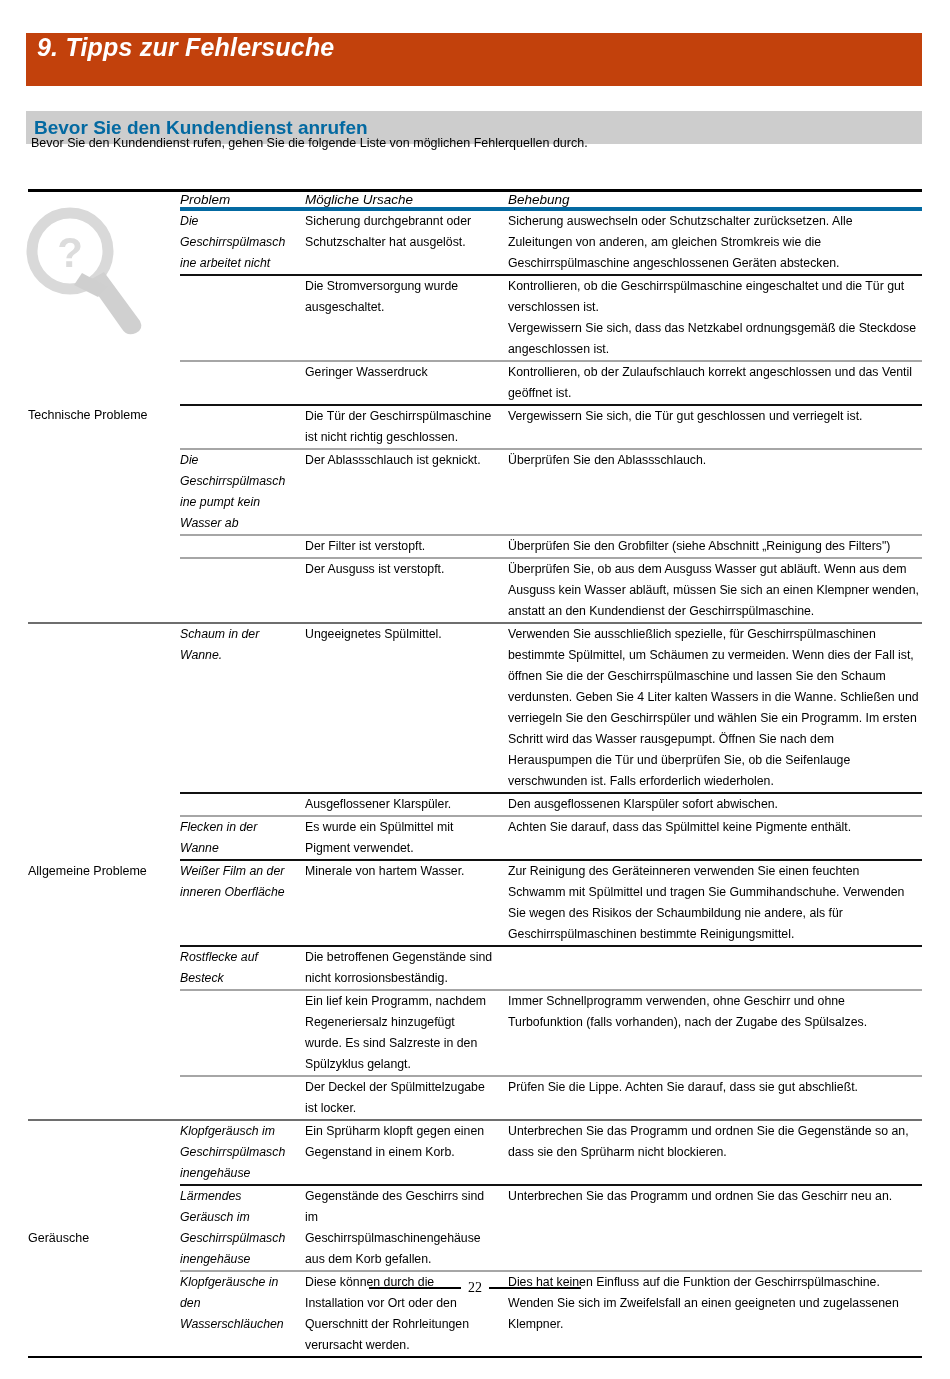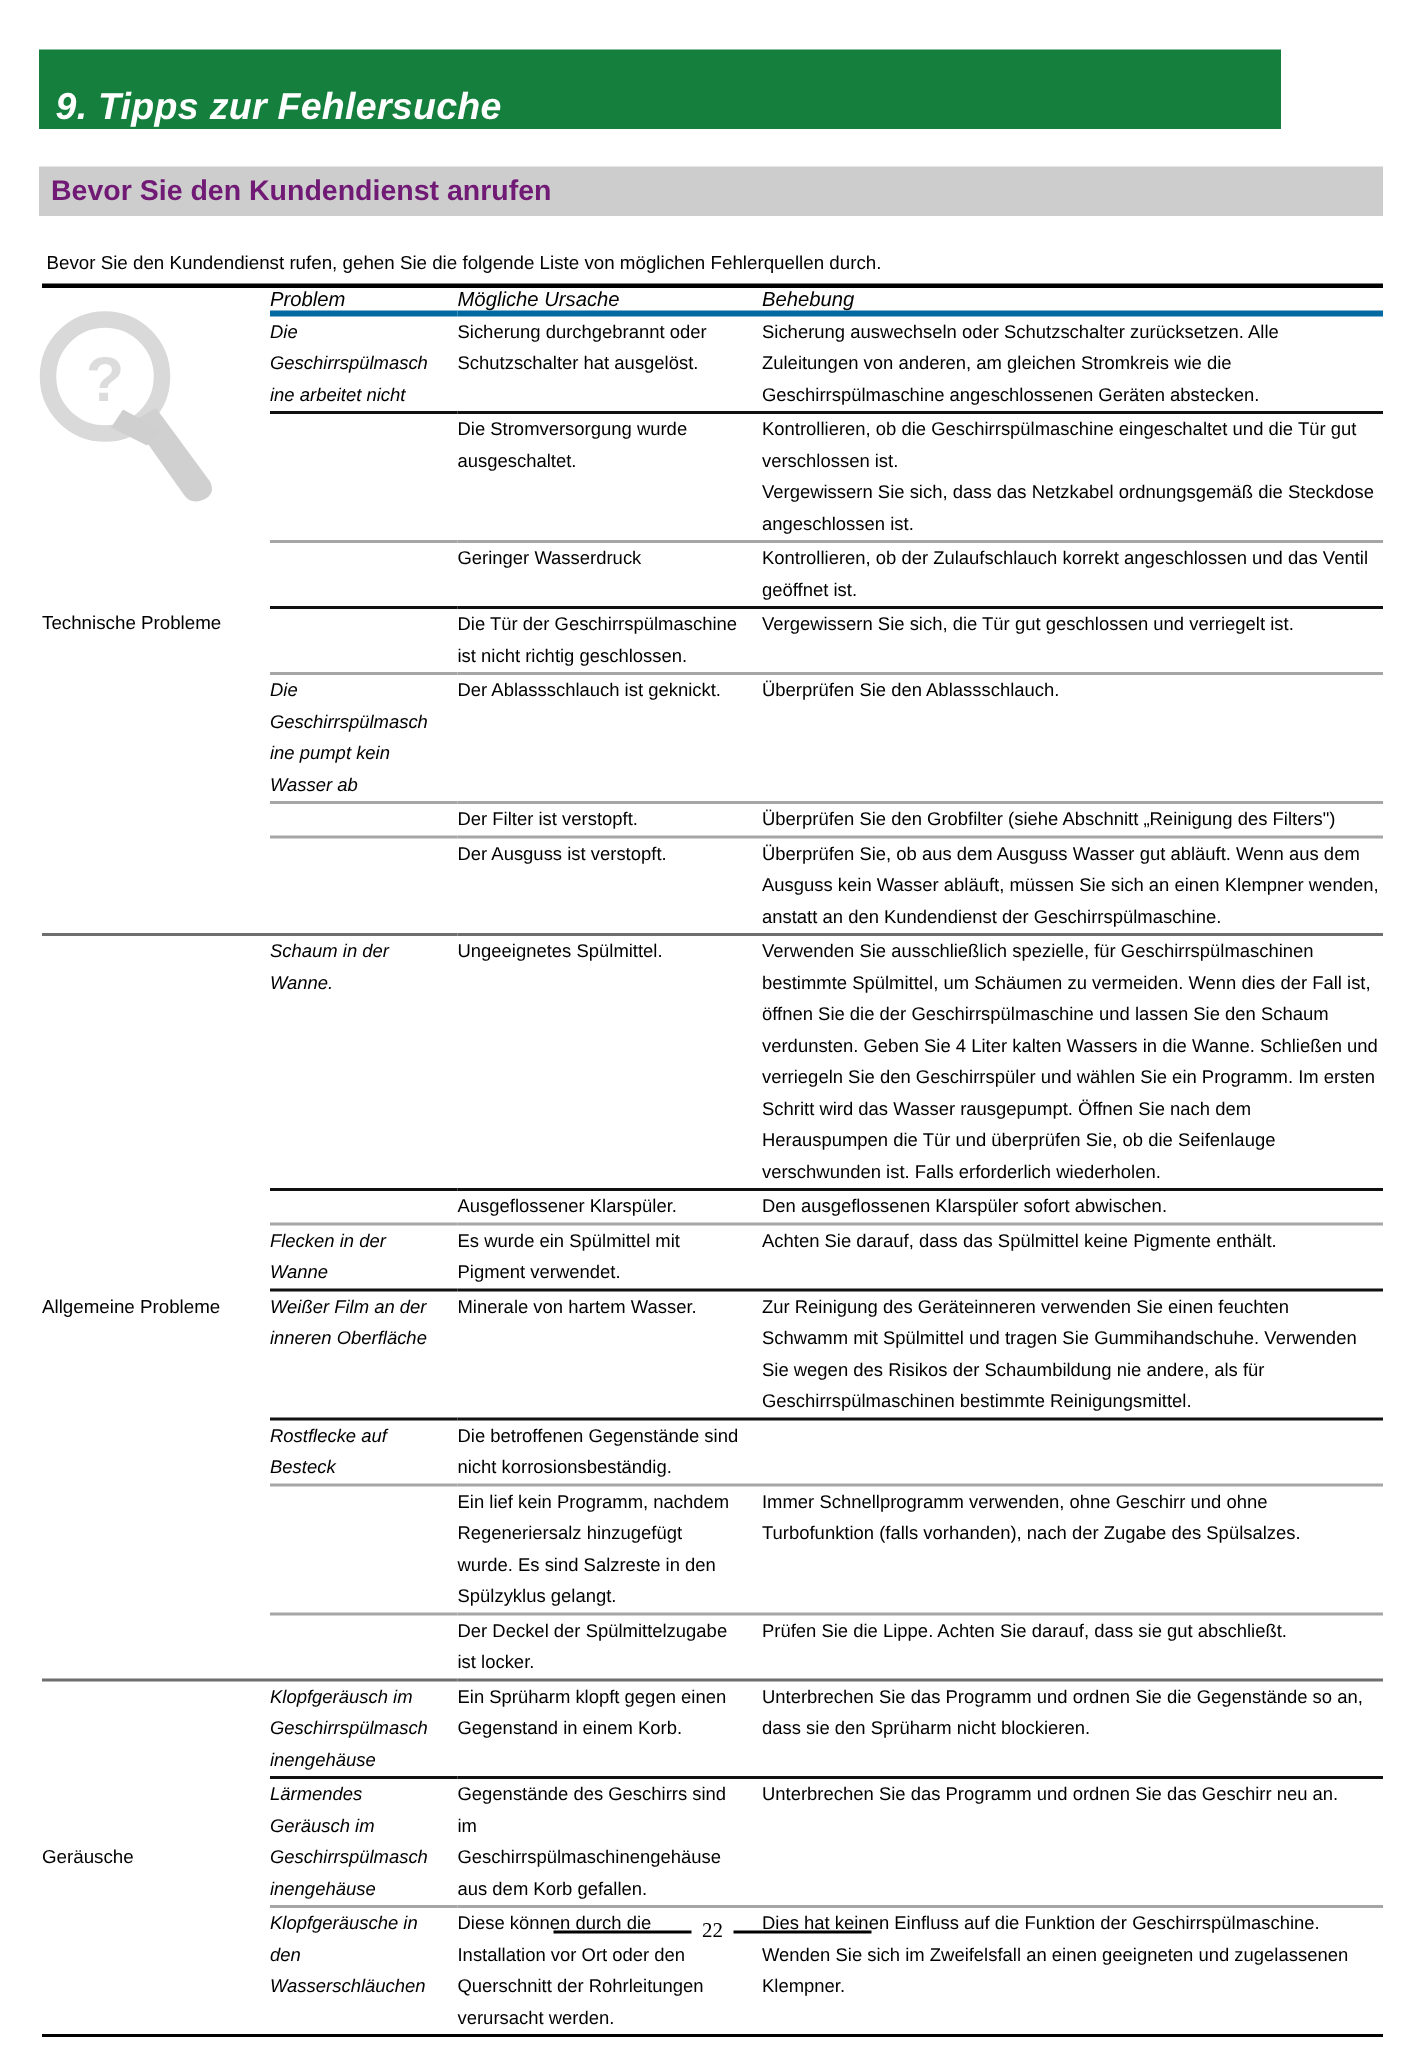--- a/index.html
+++ b/index.html
@@ -14,25 +14,25 @@
     font-family: "Liberation Sans", sans-serif;
     color: #000000;
     overflow: hidden;
   }
 
   
   .chapter-bar {
     position: absolute;
     left: 26px;
     top: 33px;
-    width: 828px;
+    width: 896px;
     height: 53px;
-    background: #15803d;
+    background: #c2410c;
     display: flex;
-    align-items: flex-end;
+    align-items: flex-start;
   }
   .chapter-title {
     color: #ffffff;
     font-size: 25px;
     font-weight: bold;
     font-style: italic;
     letter-spacing: 0.2px;
     padding-left: 11px;
     white-space: nowrap;
   }
@@ -42,32 +42,32 @@
     position: absolute;
     left: 26px;
     top: 111px;
     width: 896px;
     height: 33px;
     background: #cdcdcd;
     display: flex;
     align-items: center;
   }
   .section-title {
-    color: #701a75;
+    color: #0369a1;
     font-size: 19px;
     font-weight: bold;
     padding-left: 8px;
     white-space: nowrap;
   }
 
   
   .intro {
     position: absolute;
     left: 31px;
-    top: 168px;
+    top: 136px;
     font-size: 12.5px;
     color: #000000;
     white-space: nowrap;
   }
 
   
   .table-wrap {
     position: absolute;
     left: 28px;
     top: 189px;

